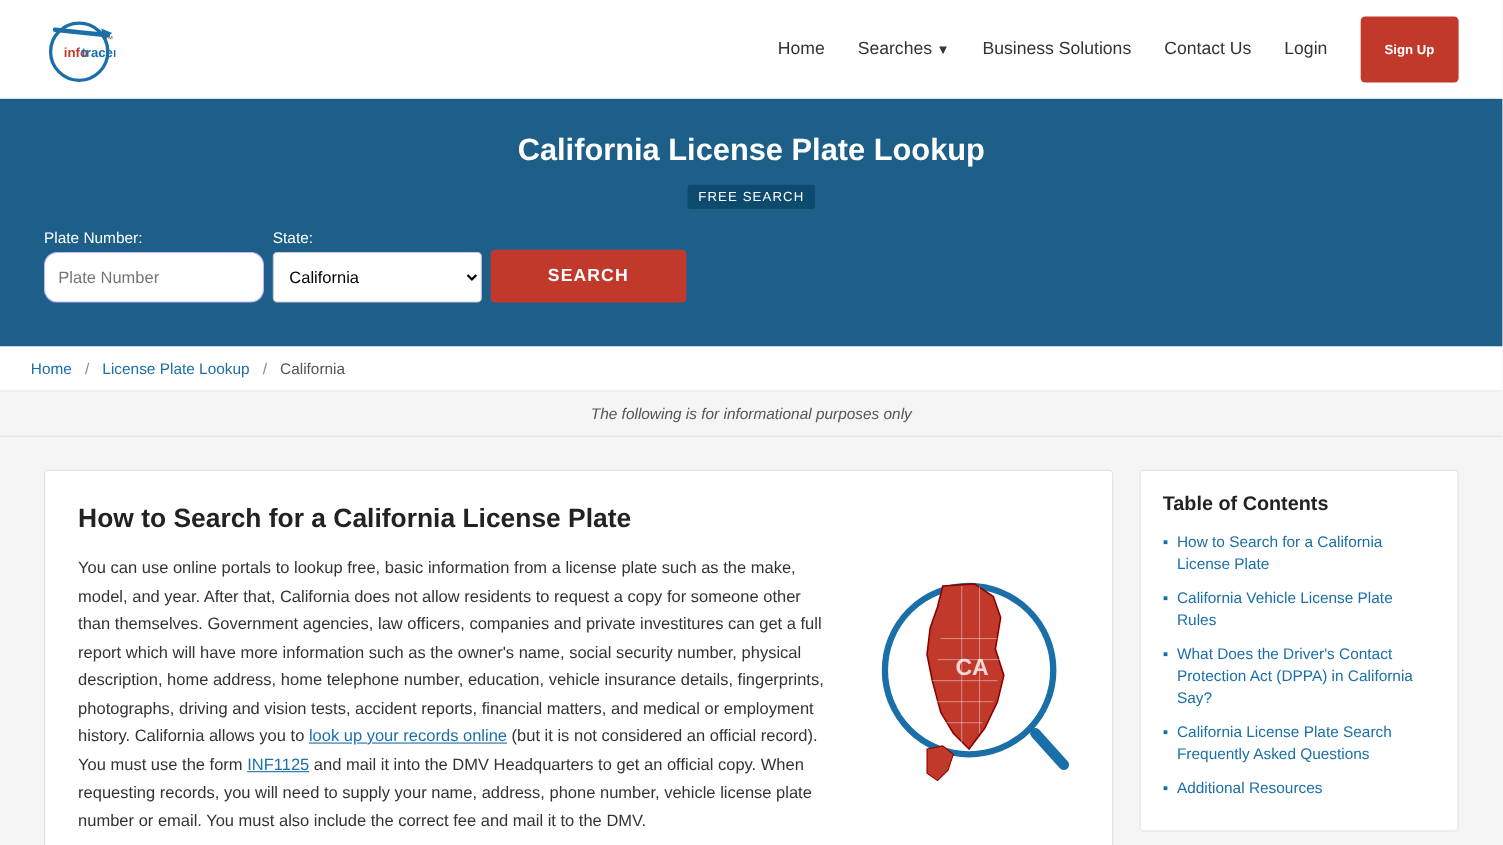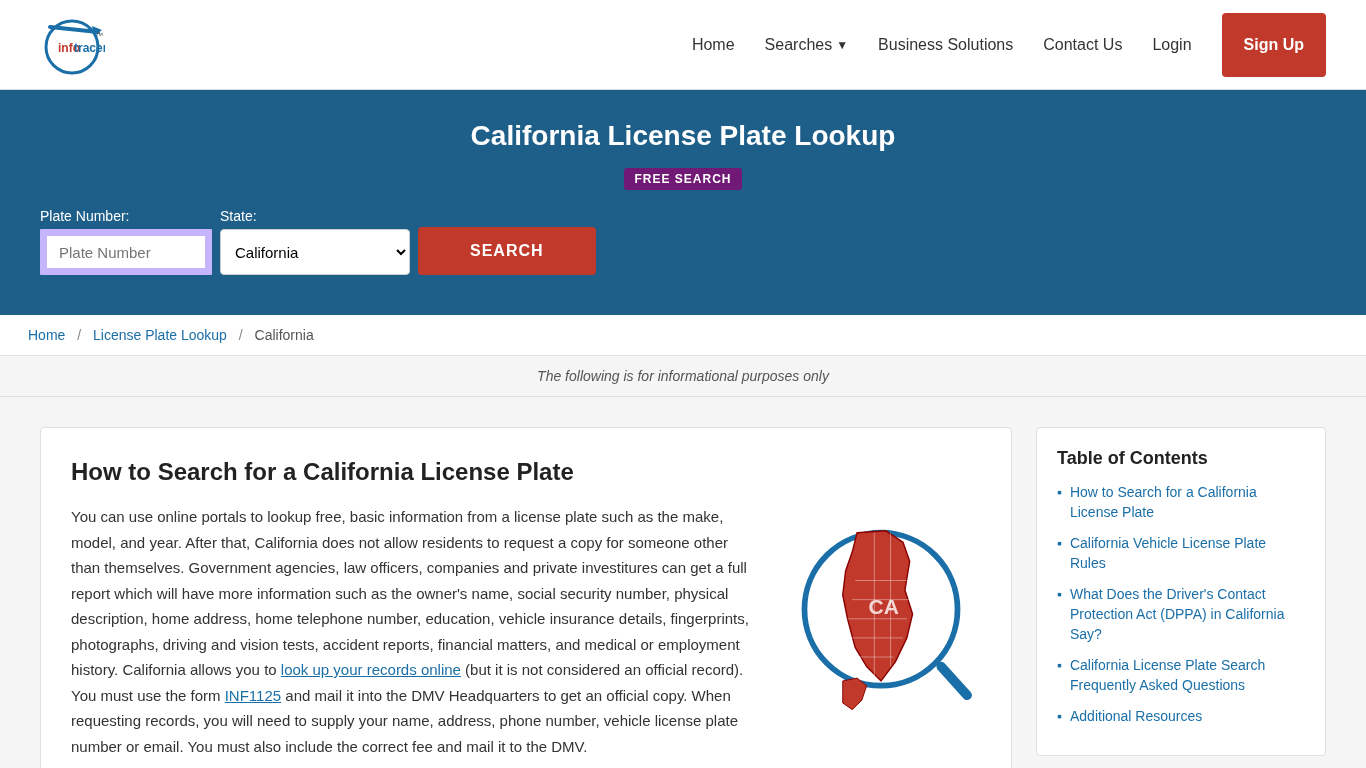--- a/index.html
+++ b/index.html
@@ -19,49 +19,49 @@
     .nav a {
       text-decoration: none; color: #333; font-size: 16px; font-weight: 500;
     }
     .nav .searches-btn {
       display: flex; align-items: center; gap: 4px;
     }
     .nav .searches-btn .arrow { font-size: 12px; }
     .nav .login-btn { color: #333; }
     .nav .signup-btn {
       background: #c0392b; color: #fff; padding: 23px 22px;
-      border-radius: 4px; font-size: 16px; font-weight: bold;
+      border-radius: 4px; font-size: 12px; font-weight: bold;
       text-decoration: none;
     }
 
     
     .hero {
       background: #1e5f8a;
       padding: 30px 40px 40px;
       text-align: center;
     }
     .hero h1 {
       color: #fff; font-size: 28px; font-weight: bold; margin-bottom: 16px;
     }
     .free-badge {
-      display: inline-block; background: #701a75; color: #fff;
-      font-size: 12px; font-weight: bold; padding: 4px 10px;
+      display: inline-block; background: #0c4a6e; color: #fff;
+      font-size: 12px; font-weight: normal; padding: 4px 10px;
       border-radius: 3px; margin-bottom: 10px; letter-spacing: 1px;
     }
     .search-form {
       display: flex; align-items: flex-end; gap: 8px;
       margin-top: 8px;
     }
     .search-form .field { display: flex; flex-direction: column; align-items: flex-start; }
     .search-form label {
       color: #fff; font-size: 14px; margin-bottom: 5px; font-weight: 500;
     }
     .search-form input[type="text"] {
-      width: 172px; height: 46px; padding: 0 12px;
-      border: 7px solid #c4b5fd; border-radius: 1px; font-size: 15px;
+      width: 200px; height: 46px; padding: 0 12px;
+      border: 1px solid #c4b5fd; border-radius: 12px; font-size: 15px;
       background: #fff;
     }
     .search-form select {
       width: 190px; height: 46px; padding: 0 10px;
       border: 1px solid #ccc; border-radius: 4px; font-size: 15px;
       background: #fff; appearance: auto;
     }
     .search-btn {
       background: #c0392b; color: #fff; border: none;
       height: 48px; padding: 0 52px; font-size: 16px; font-weight: bold;

